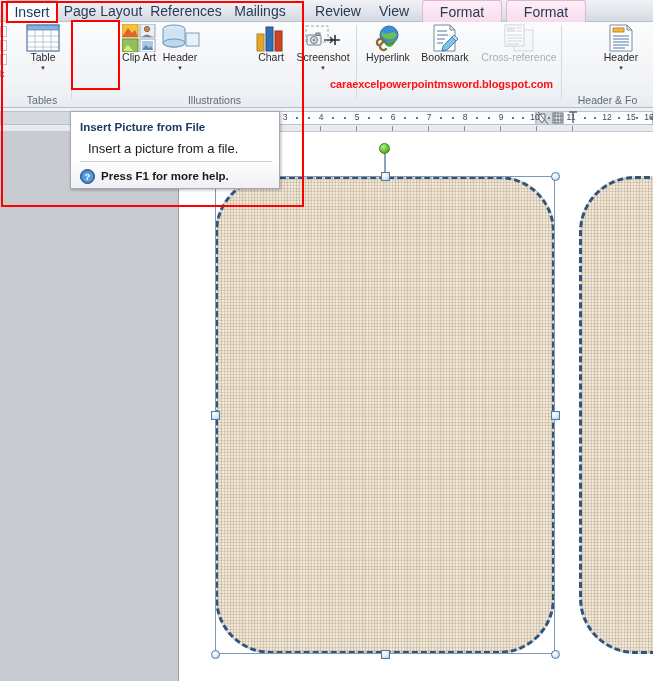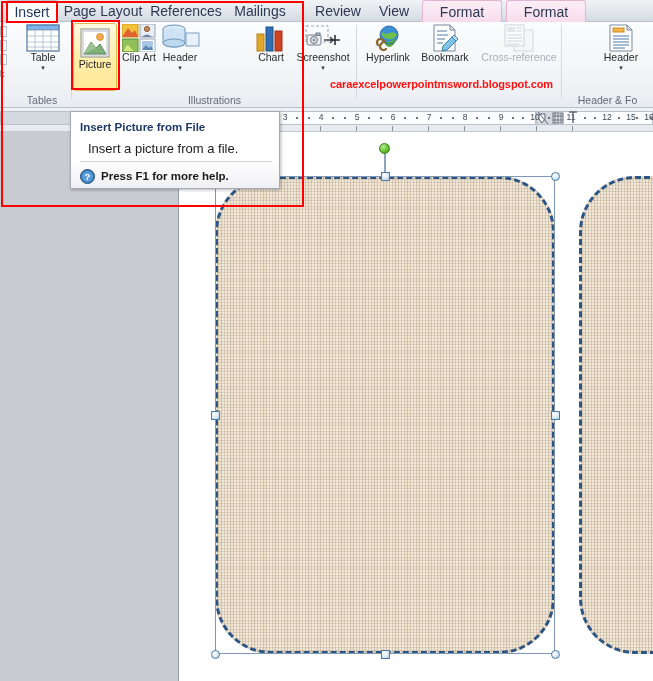--- a/index.html
+++ b/index.html
@@ -232,30 +232,20 @@
         </svg>
         <span class="lbl">Table</span>
         <span class="caret">▾</span>
       </div>
       <div class="grp-label">Tables</div>
       <div class="sep"></div>
     </div>
 
     <div class="grp" style="left:72px;width:285px;">
 
-      <div class="btn sel" style="left:1px;top:1px;width:44px;height:68px;padding-top:3px;">
-        <svg class="icn" width="32" height="32" viewBox="0 0 32 32">
-          <rect x="2" y="2" width="28" height="28" fill="#f7f8f5" stroke="#8a8f96"></rect>
-          <rect x="4" y="4" width="24" height="24" fill="#ffffff" stroke="#b9bec5"></rect>
-          <circle cx="21" cy="10" r="3.4" fill="#f5a94e" stroke="#d98f2e"></circle>
-          <path d="M5 27 L12 15 L17 21 L21 17 L27 27 Z" fill="#7fb27a" stroke="#4d7d49" stroke-width="0.8"></path>
-          <path d="M5 27 L12 15 L17 21 Z" fill="#9cc596"></path>
-        </svg>
-        <span class="lbl">Picture</span>
-      </div>
 
       <div class="btn" style="left:48px;top:2px;width:38px;">
         <svg class="icn" width="34" height="28" viewBox="0 0 34 28">
           <rect x="0" y="0" width="16" height="13" fill="#f2c23a" stroke="#c9991f"></rect>
           <path d="M0 13 L6 4 L10 9 L13 6 L16 13 Z" fill="#e0622c"></path>
           <rect x="18" y="0" width="15" height="13" fill="#e9eef4" stroke="#9aa6b4"></rect>
           <circle cx="25" cy="5" r="2.6" fill="#c08a5a" stroke="#8d5f36"></circle>
           <path d="M20 13 q5 -5 10 0 Z" fill="#6f86a8"></path>
           <rect x="0" y="15" width="16" height="13" fill="#8fc05a" stroke="#5f8c32"></rect>
           <path d="M2 27 q3 -9 6 -4 q3 5 6 4 Z" fill="#d9e87d"></path>

